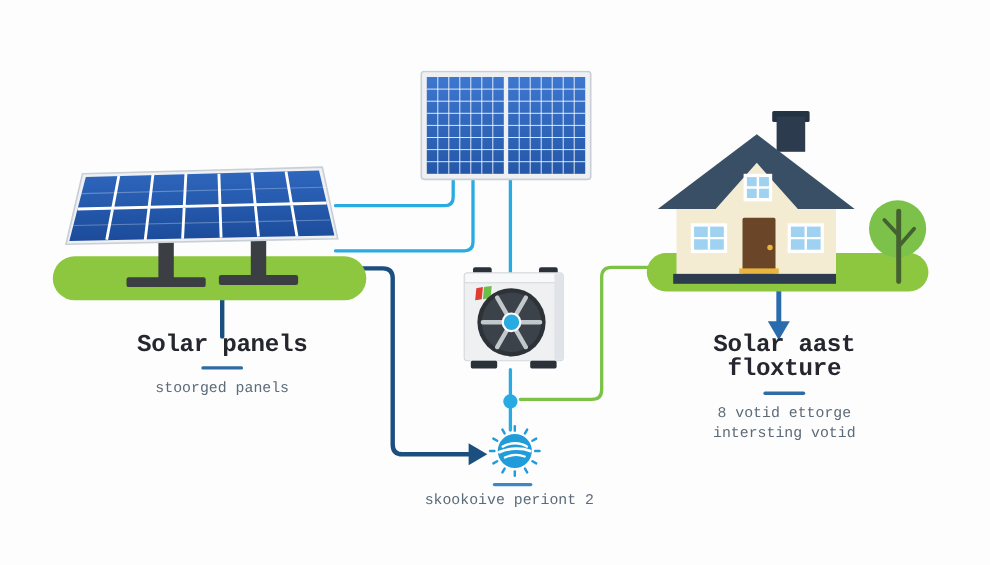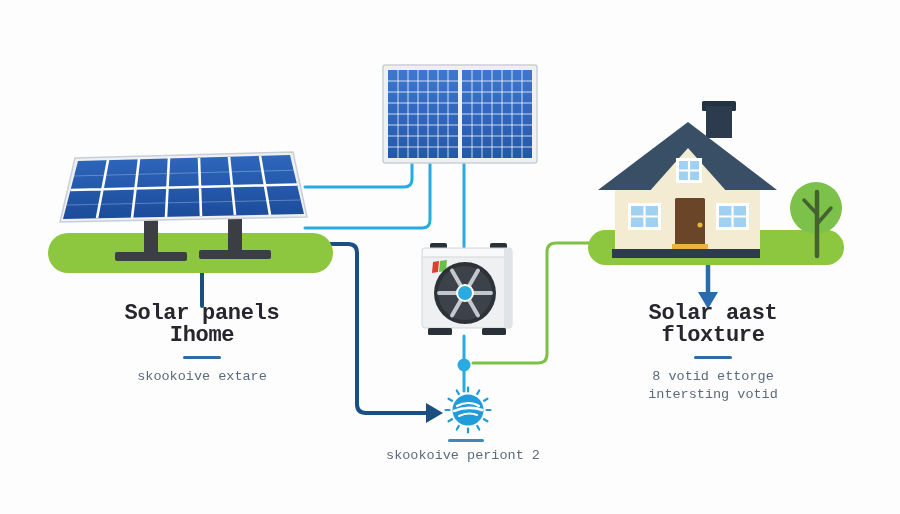--- a/index.html
+++ b/index.html
@@ -140,25 +140,24 @@
       <path d="M16 22 C23 18 32 18 38 22" stroke-width="2.2"></path>
       <path d="M13 27 C22 23 34 23 41 26" stroke-width="2.6"></path>
       <path d="M18 32 C24 29 31 29 36 31" stroke-width="2"></path>
     </g>
   </svg>
   <div class="abs sun-underline" style="left:448px;top:439px;width:36px;"></div>
 
   <div class="abs label-block" style="left:92px;top:303px;width:220px;">
     <div class="label-title">
       <div>Solar panels</div>
-      <div>Ihome</div>
     </div>
     <div class="label-divider" style="width:38px;"></div>
     <div class="label-sub">
-      <div>skookoive extare</div>
+      <div>stoorged panels</div>
     </div>
   </div>
 
   <div class="abs label-block" style="left:603px;top:303px;width:220px;">
     <div class="label-title">
       <div>Solar aast</div>
       <div>floxture</div>
     </div>
     <div class="label-divider" style="width:38px;"></div>
     <div class="label-sub">

